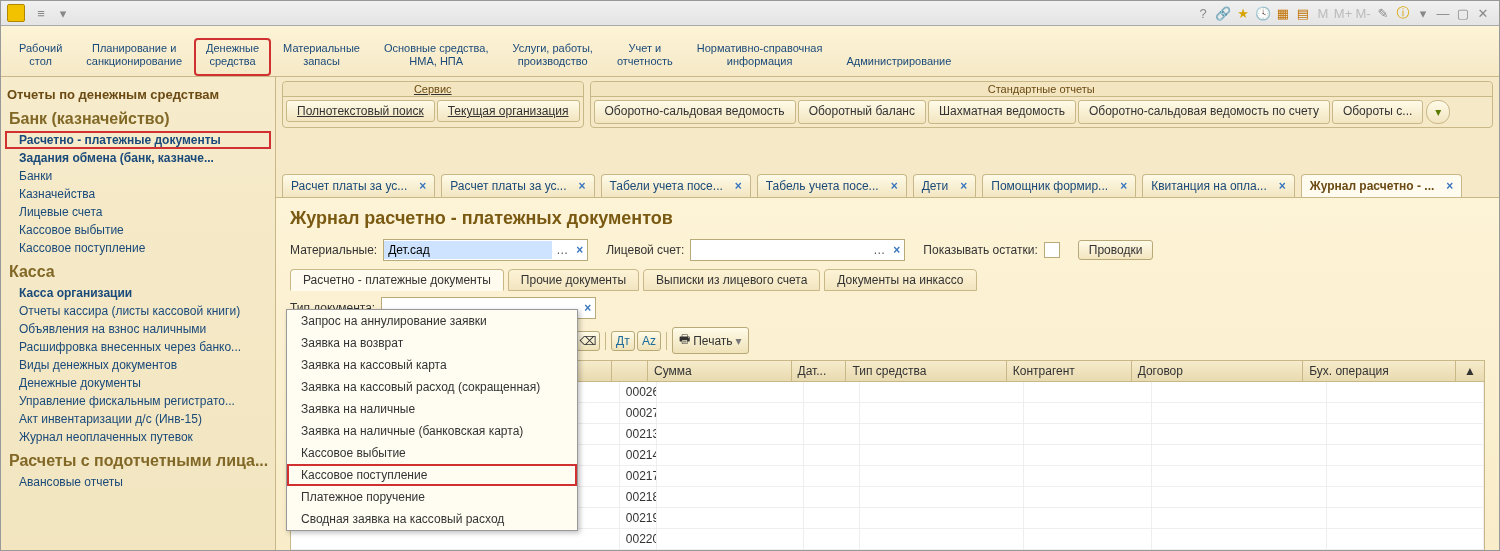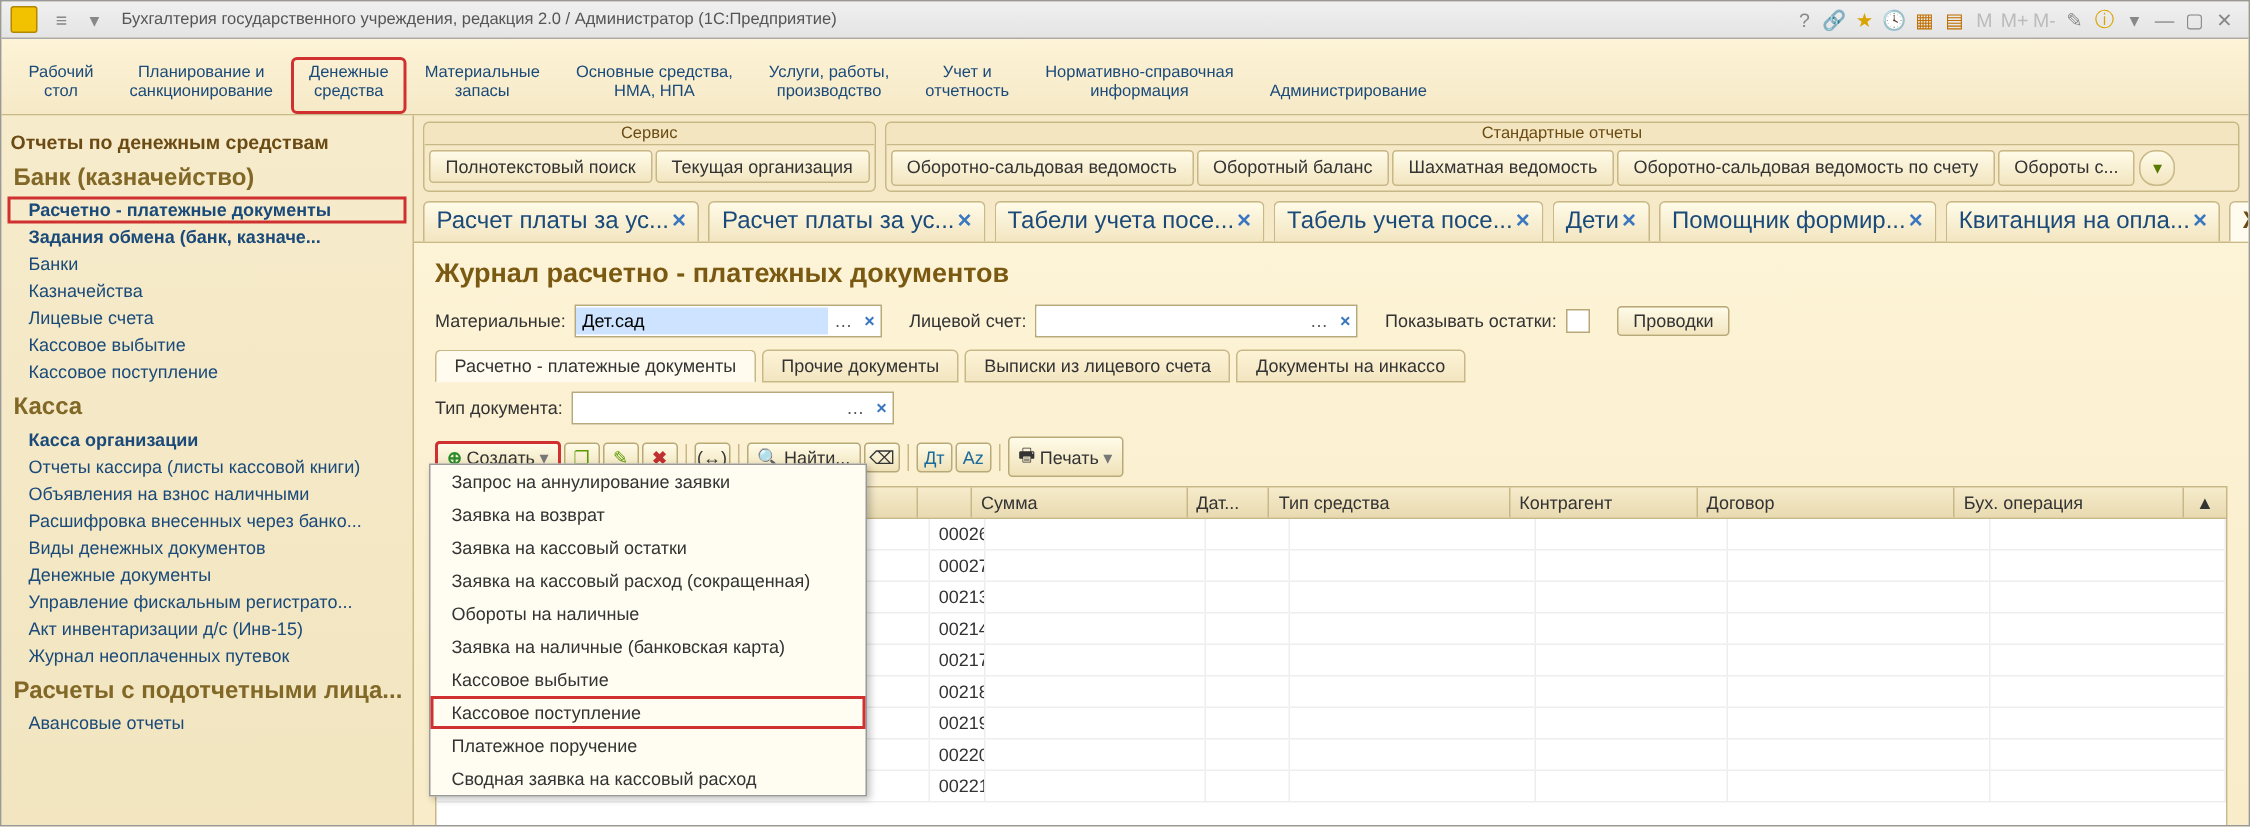--- a/index.html
+++ b/index.html
@@ -27,21 +27,21 @@
   
   .groupbars{display:flex;padding:4px 6px 0 6px;gap:0;}
   .groupbox{flex:1;border:1px solid #c9b887;border-radius:4px;margin-right:6px;}
   .groupbox:last-child{margin-right:0;}
   .groupbox .gb-title{text-align:center;font-size:11px;color:#6b4a13;background:#f2e5c0;border-bottom:1px solid #c9b887;padding:1px;border-radius:4px 4px 0 0;}
   .gb-body{display:flex;padding:2px;}
   .gb-btn{border:1px solid #c9b887;background:linear-gradient(#fffbe8,#f2e5c0);border-radius:3px;padding:3px 10px;color:#333;margin:1px;white-space:nowrap;cursor:pointer;font-size:12px;}
   .gb-round{width:22px;height:22px;border:1px solid #c9b887;border-radius:11px;background:linear-gradient(#fffbe8,#f2e5c0);margin:1px 2px;display:flex;align-items:center;justify-content:center;color:#5a7a00;}
   
   .doctabs{display:flex;padding:6px 6px 0 6px;gap:6px;flex-wrap:nowrap;border-bottom:1px solid #c9b887;}
-  .doctab{border:1px solid #c9b887;border-bottom:none;background:linear-gradient(#fffbe8,#f2e5c0);border-radius:4px 4px 0 0;padding:4px 8px;color:#1a4a7a;display:flex;align-items:center;gap:2px;white-space:nowrap;cursor:pointer;font-size:16px;}
+  .doctab{border:1px solid #c9b887;border-bottom:none;background:linear-gradient(#fffbe8,#f2e5c0);border-radius:4px 4px 0 0;padding:4px 8px;color:#1a4a7a;display:flex;align-items:center;gap:12px;white-space:nowrap;cursor:pointer;font-size:12px;margin-top:40px;}
   .doctab .x{color:#3a77c0;font-weight:bold;}
   .doctab.active{background:#fffbee;color:#6b4a13;font-weight:bold;}
   
   .docarea{flex:1;background:linear-gradient(#fdf3d6,#f8ecc9);padding:10px 14px;position:relative;overflow:hidden;}
   .doc-title{color:#7a5a12;font-size:18px;font-weight:bold;margin-bottom:10px;}
   .filterrow{display:flex;align-items:center;margin-bottom:8px;gap:6px;font-size:12px;color:#333;}
   .inputbox{display:flex;align-items:center;border:1px solid #b8a978;background:#fff;height:20px;}
   .inputbox input{border:none;outline:none;padding:0 4px;font-size:12px;height:18px;}
   .inputbox .ellips{padding:0 4px;color:#555;cursor:pointer;}
   .inputbox .x{color:#3a77c0;font-weight:bold;padding:0 4px;cursor:pointer;}
@@ -80,21 +80,20 @@
 <body>
 
 <div class="app">
 
   <div class="titlebar">
     <div class="logo"></div>
     <div style="display:flex;gap:2px;margin-right:8px;">
       <div class="tb-icon">≡</div>
       <div class="tb-icon">▾</div>
     </div>
-    <div class="title">Бухгалтерия государственного учреждения, редакция 2.0 / Администратор  (1С:Предприятие)</div>
     <div class="spacer"></div>
     <div class="tb-icon">?</div>
     <div class="tb-icon">🔗</div>
     <div class="tb-icon" style="color:#d9a400;">★</div>
     <div class="tb-icon">🕓</div>
     <div class="tb-icon" style="color:#c07000;">▦</div>
     <div class="tb-icon" style="color:#c07000;">▤</div>
     <div class="tb-icon" style="color:#bbb;">M</div>
     <div class="tb-icon" style="color:#bbb;">M+</div>
     <div class="tb-icon" style="color:#bbb;">M-</div>
@@ -168,21 +167,21 @@
           <div class="lp-item">Акт инвентаризации д/с (Инв-15)</div>
           <div class="lp-item">Журнал неоплаченных путевок</div>
           <div class="lp-group-title">Расчеты с подотчетными лица...</div>
           <div class="lp-item">Авансовые отчеты</div>
         </div>
     </div>
 
     <div class="rightpanel">
 
       <div class="groupbars">
-        <div class="groupbox" style="flex:0 0 280px;">
+        <div class="groupbox" style="flex:0 0 280px;text-decoration:underline;">
           <div class="gb-title">Сервис</div>
           <div class="gb-body" id="gb-service">
               <div class="gb-btn">Полнотекстовый поиск</div>
               <div class="gb-btn">Текущая организация</div>
             </div>
         </div>
         <div class="groupbox">
           <div class="gb-title">Стандартные отчеты</div>
           <div class="gb-body" id="gb-reports">
               <div class="gb-btn">Оборотно-сальдовая ведомость</div>
@@ -417,22 +416,22 @@
               <div class="td" style="width:150px;"></div>
             </div>
           </div>
       </div>
     </div>
   </div>
 
   <div class="dropdown" id="dropdown">
       <div class="dd-item">Запрос на аннулирование заявки</div>
       <div class="dd-item">Заявка на возврат</div>
-      <div class="dd-item">Заявка на кассовый остатки</div>
+      <div class="dd-item">Заявка на кассовый карта</div>
       <div class="dd-item">Заявка на кассовый расход (сокращенная)</div>
-      <div class="dd-item">Обороты на наличные</div>
+      <div class="dd-item">Заявка на наличные</div>
       <div class="dd-item">Заявка на наличные (банковская карта)</div>
       <div class="dd-item">Кассовое выбытие</div>
       <div class="dd-item hl">Кассовое поступление</div>
       <div class="dd-item">Платежное поручение</div>
       <div class="dd-item">Сводная заявка на кассовый расход</div>
     </div>
 </div>
 
 </body></html>

